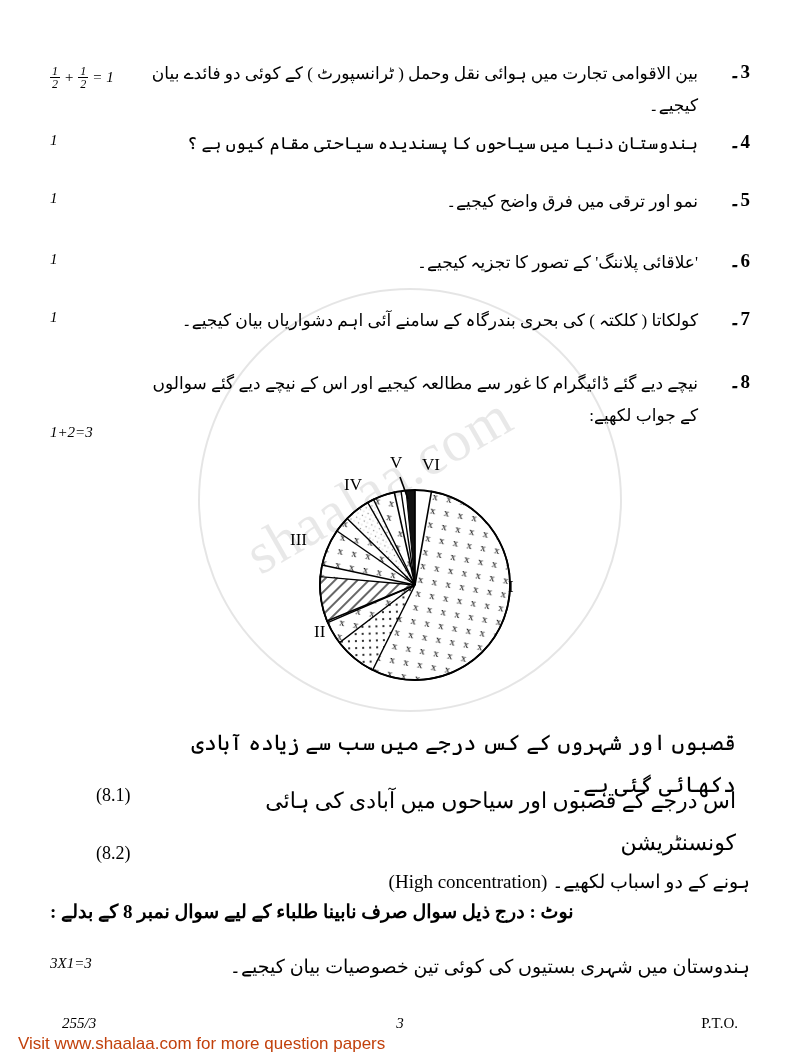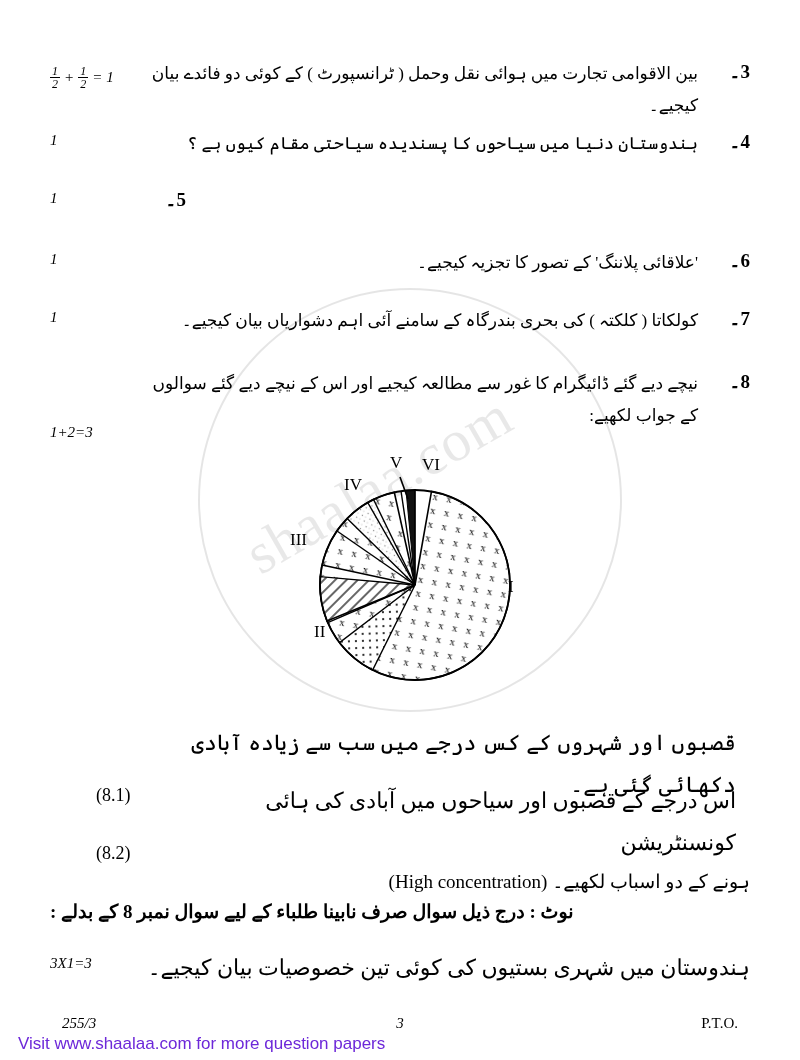--- a/index.html
+++ b/index.html
@@ -170,21 +170,21 @@
     bottom: 28px;
     font-family: "Liberation Serif", serif;
     font-size: 15px;
   }
   .site-banner {
     position: absolute;
     left: 18px;
     bottom: 6px;
     font-family: "Liberation Sans", sans-serif;
     font-size: 17px;
-    color: #6d28d9;
+    color: #c2410c;
   }
 </style>
 </head>
 <body>
 
 <div class="watermark-circle"></div>
 <div class="watermark-text">shaalaa.com</div>
 
 <div class="q-row" style="top:58px;">
   <div class="q-marks frac">
@@ -207,20 +207,21 @@
 </div>
 
 <div class="q-row" style="top:128px;">
   <div class="q-marks">1</div>
   <div class="q-text">ہندوستان دنیا میں سیاحوں کا پسندیدہ سیاحتی مقام کیوں ہے ؟</div>
   <div class="q-num">4۔</div>
 </div>
 
 <div class="q-row" style="top:186px;">
   <div class="q-marks">1</div>
+  <div class="q-text">نمو اور ترقی میں فرق واضح کیجیے۔</div>
   <div class="q-num">5۔</div>
 </div>
 
 <div class="q-row" style="top:247px;">
   <div class="q-marks">1</div>
   <div class="q-text">'علاقائی پلاننگ' کے تصور کا تجزیہ کیجیے۔</div>
   <div class="q-num">6۔</div>
 </div>
 
 <div class="q-row" style="top:305px;">
@@ -304,18 +305,18 @@
 </div>
 
 <div style="position:absolute; left:50px; top:826px; width:700px; text-align:right; direction:rtl; font-size:19px;margin-top:44px;">
   <span>ہونے کے دو اسباب لکھیے۔</span>
   <span style="direction:ltr; display:inline-block; font-family:'Liberation Serif',serif;">(High concentration)</span>
 </div>
 
 <div class="note-line" style="top:900px;">نوٹ : درج ذیل سوال صرف نابینا طلباء کے لیے سوال نمبر 8 کے بدلے :</div>
 
 <div style="position:absolute; left:50px; top:955px; font-family:'Liberation Serif',serif; font-style:italic; font-size:15px;">3X1=3</div>
-<div style="position:absolute; left:140px; top:955px; width:610px; text-align:right; direction:rtl; font-size:22px;">ہندوستان میں شہری بستیوں کی کوئی تین خصوصیات بیان کیجیے۔</div>
+<div style="position:absolute; left:140px; top:955px; width:610px; text-align:right; direction:rtl; font-size:19px;">ہندوستان میں شہری بستیوں کی کوئی تین خصوصیات بیان کیجیے۔</div>
 
 <div class="footer-left">255/3</div>
 <div class="footer-center">3</div>
 <div class="footer-right">P.T.O.</div>
 <div class="site-banner">Visit www.shaalaa.com for more question papers</div>
 
 </body></html>

